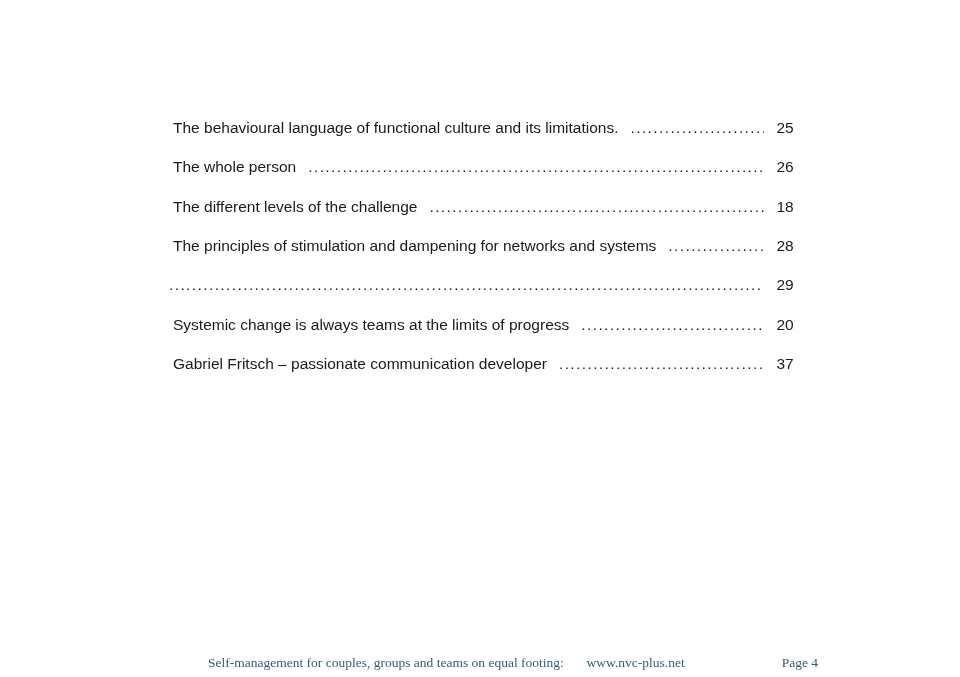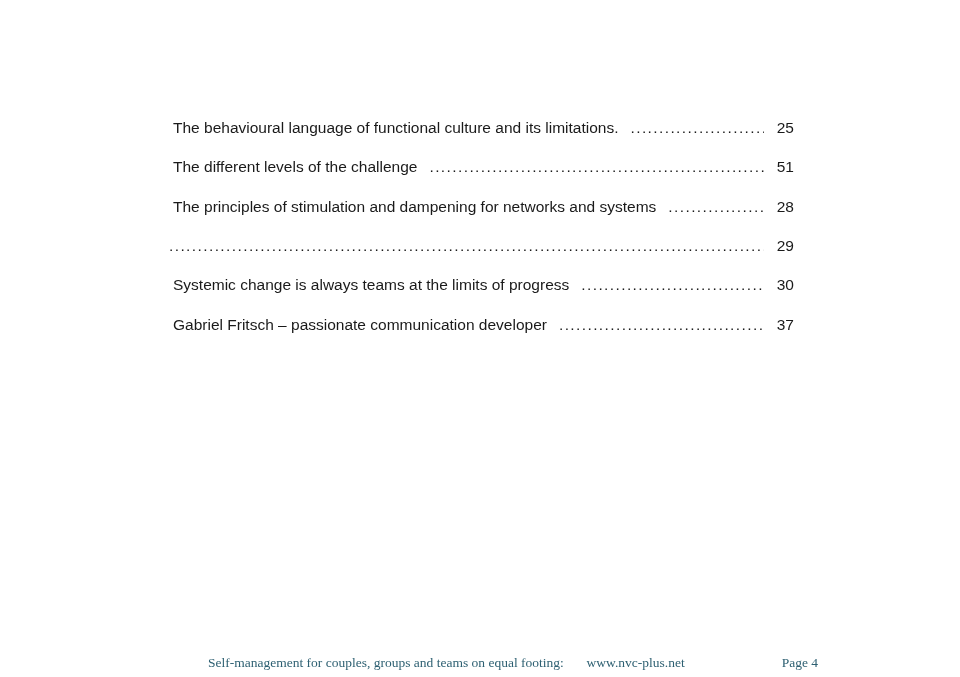--- a/index.html
+++ b/index.html
@@ -39,21 +39,21 @@
     overflow: hidden;
     white-space: nowrap;
     margin: 0 4px 0 4px;
     letter-spacing: 1.4px;
   }
   .toc-leader::after {
     content: "..............................................................................................................................................................................................";
   }
   .toc-page {
     flex: 0 0 auto;
-    text-align: right;
+    text-align: center;
     min-width: 18px;
   }
   .footer {
     position: absolute;
     left: 0;
     top: 615px;
     width: 864px;
     height: 22px;
     font-family: "Liberation Serif", serif;
     font-size: 13.5px;
@@ -81,42 +81,47 @@
 
 <div class="page">
 
   <div class="toc">
     <div class="toc-row">
       <span class="toc-title">The behavioural language of functional culture and its limitations.</span>
       <span class="toc-leader"></span>
       <span class="toc-page">25</span>
     </div>
 
+    <div class="toc-row">
+      <span class="toc-title">The whole person</span>
+      <span class="toc-leader"></span>
+      <span class="toc-page">26</span>
+    </div>
 
     <div class="toc-row">
       <span class="toc-title">The different levels of the challenge</span>
       <span class="toc-leader"></span>
-      <span class="toc-page">51</span>
+      <span class="toc-page">18</span>
     </div>
 
     <div class="toc-row">
       <span class="toc-title">The principles of stimulation and dampening for networks and systems</span>
       <span class="toc-leader"></span>
       <span class="toc-page">28</span>
     </div>
 
     <div class="toc-row">
       <span class="toc-leader"></span>
       <span class="toc-page">29</span>
     </div>
 
     <div class="toc-row">
       <span class="toc-title">Systemic change is always teams at the limits of progress</span>
       <span class="toc-leader"></span>
-      <span class="toc-page">30</span>
+      <span class="toc-page">20</span>
     </div>
 
     <div class="toc-row">
       <span class="toc-title">Gabriel Fritsch – passionate communication developer</span>
       <span class="toc-leader"></span>
       <span class="toc-page">37</span>
     </div>
   </div>
 
   <div class="footer">

